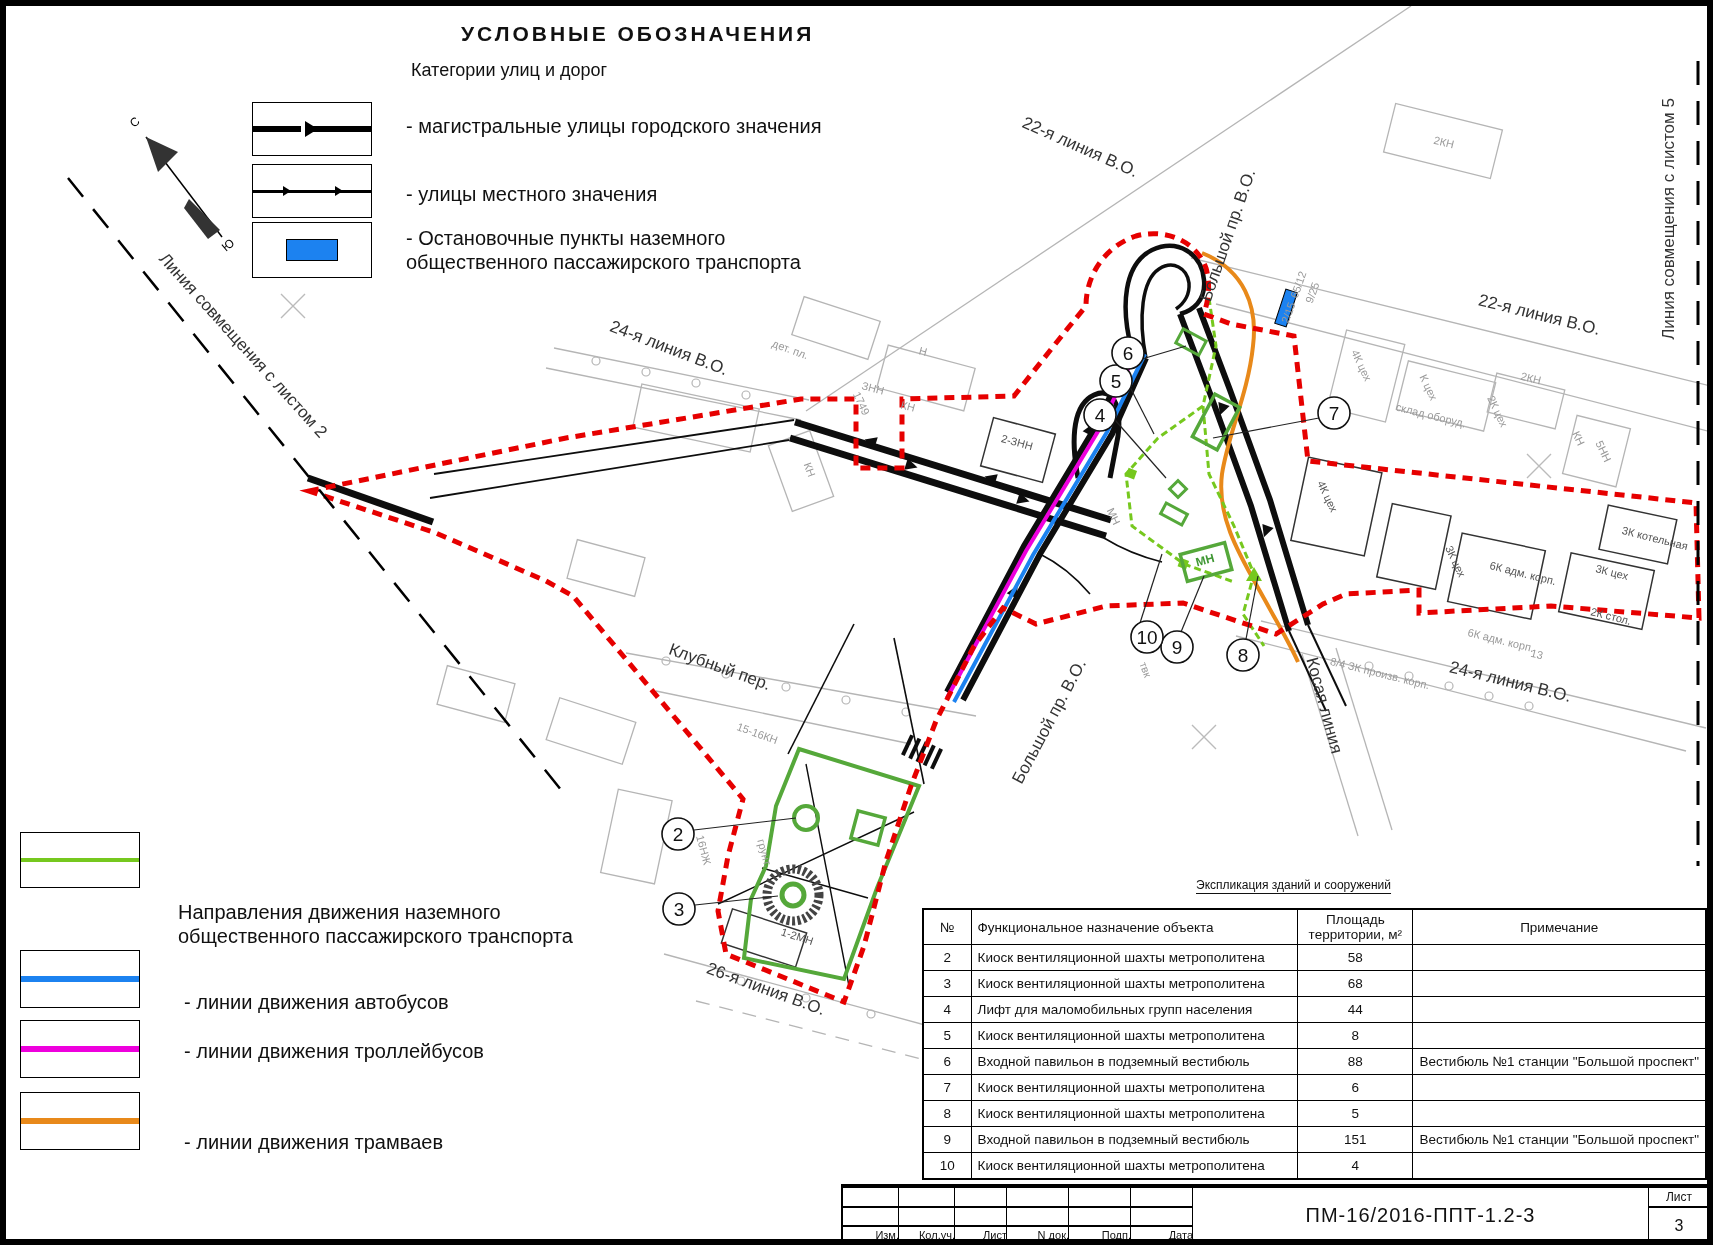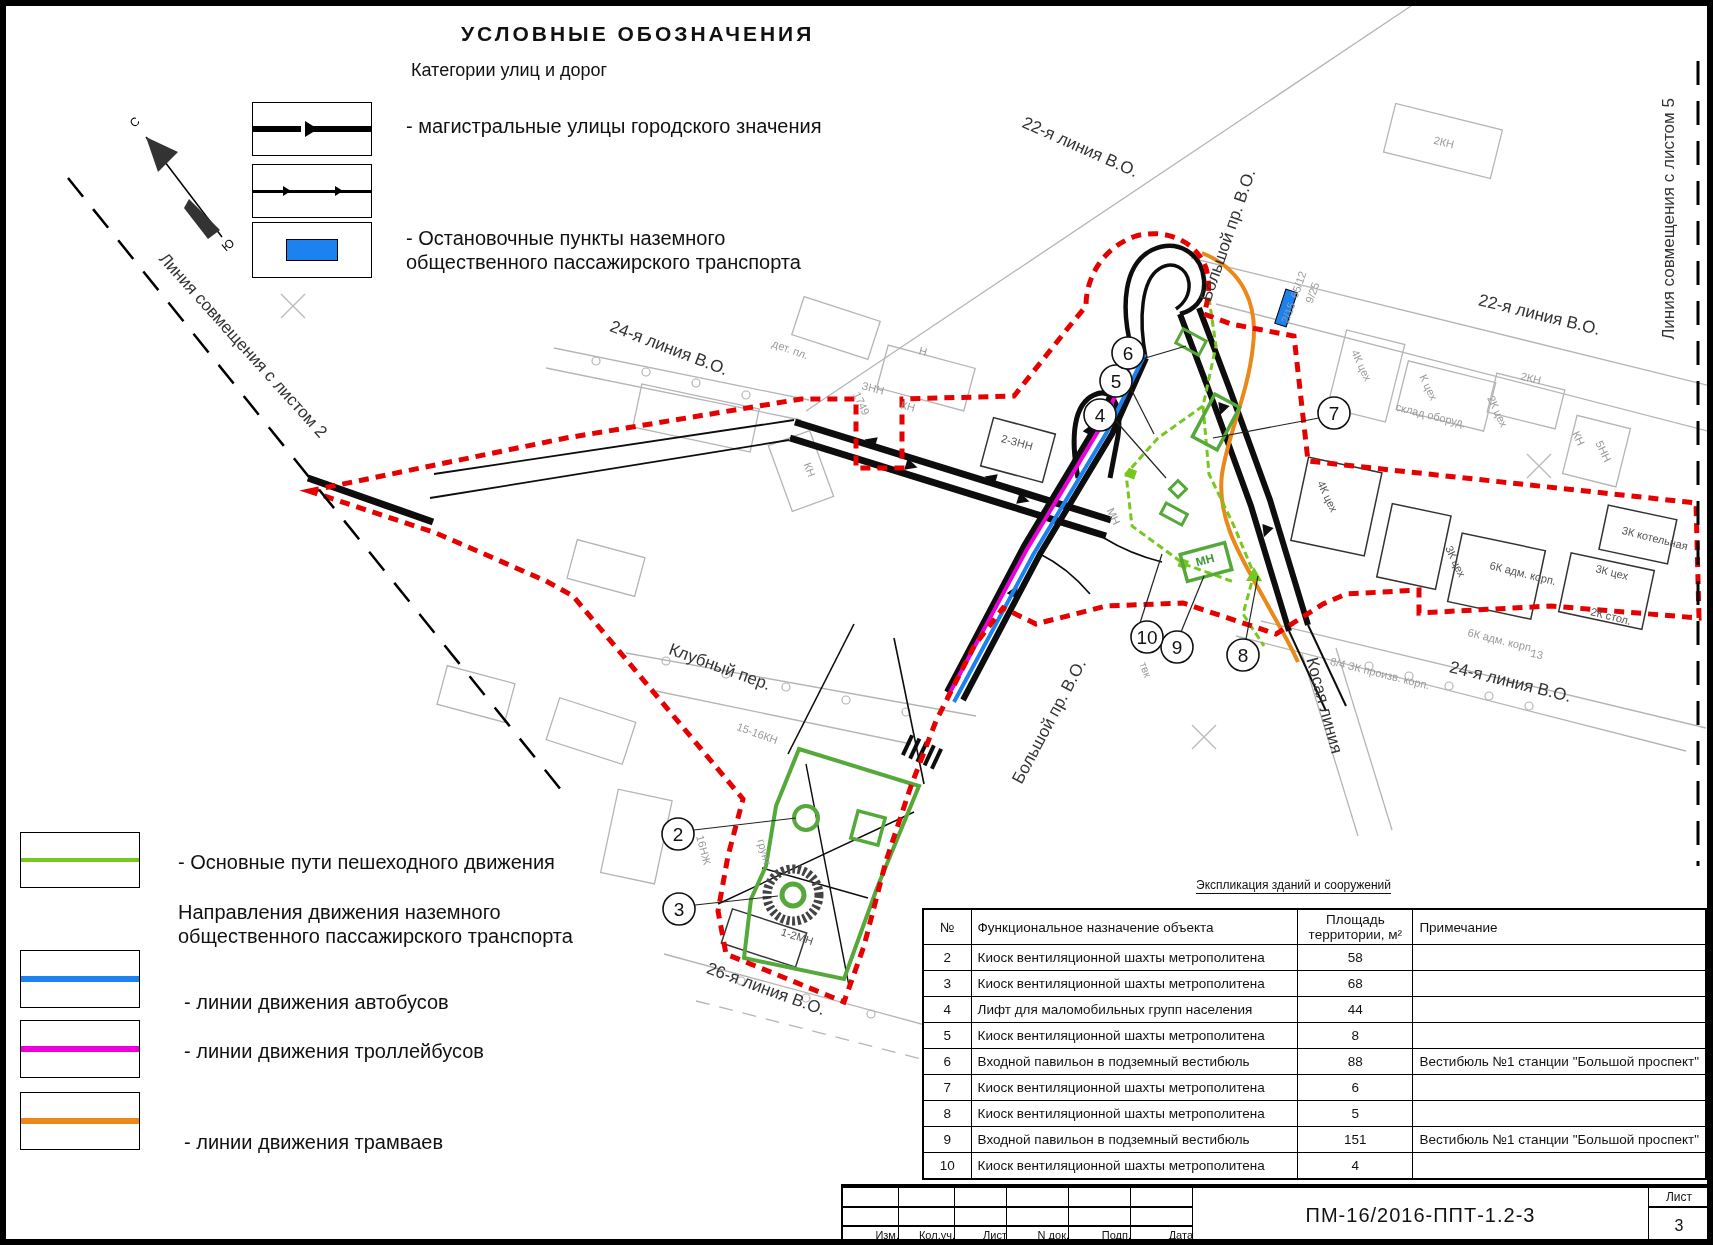--- a/index.html
+++ b/index.html
@@ -394,30 +394,30 @@
     <div class="sym-arrow" style="left:52px;top:50%;margin-top:-8px;border-width:8px 0 8px 13px;border-color:transparent transparent transparent #000"></div>
     <div style="position:absolute;left:48px;top:50%;margin-top:-4px;width:4px;height:8px;background:#fff"></div>
   </div>
   <div class="lg-label" style="left:400px;top:108px">-  магистральные улицы городского значения</div>
 
   <div class="lg-box" style="left:246px;top:158px;height:52px">
     <div class="sym-line" style="height:3px;margin-top:-1.5px"></div>
     <div class="sym-arrow" style="left:30px;top:50%;margin-top:-5px;border-width:5px 0 5px 8px;border-color:transparent transparent transparent #000"></div>
     <div class="sym-arrow" style="left:82px;top:50%;margin-top:-5px;border-width:5px 0 5px 8px;border-color:transparent transparent transparent #000"></div>
   </div>
+  <div class="lg-label" style="left:400px;top:176px">-  улицы местного значения</div>
 
   <div class="lg-box" style="left:246px;top:216px;height:54px">
     <div class="sym-stop"></div>
   </div>
   <div class="lg-label" style="left:400px;top:220px;width:430px">-  Остановочные пункты наземного общественного пассажирского транспорта</div>
 
   <div class="lg-box" style="left:14px;top:826px;height:54px">
     <div class="sym-line" style="height:4px;margin-top:-2px;background:#76c81e"></div>
   </div>
-  <div class="lg-label" style="left:172px;top:844px">-  Основные пути пешеходного движения</div>
 
   <div class="lg-label" style="left:172px;top:894px;width:420px">Направления движения наземного  общественного пассажирского транспорта</div>
 
   <div class="lg-box" style="left:14px;top:944px;height:56px">
     <div class="sym-line" style="height:6px;margin-top:-3px;background:#1c82f0"></div>
   </div>
   <div class="lg-label" style="left:178px;top:984px">-  линии движения автобусов</div>
 
   <div class="lg-box" style="left:14px;top:1014px;height:56px">
     <div class="sym-line" style="height:6px;margin-top:-3px;background:#ee00dd"></div>
@@ -433,21 +433,21 @@
 
   <table class="expl abs" style="left:916px;top:902px">
     <thead>
       <tr>
         <th class="c-num">№</th>
         <th class="c-pur">Функциональное назначение объекта</th>
         <th class="c-area" style="white-space:normal;line-height:15px">
           <span>Площадь</span><br>
           <span>территории, м²</span>
         </th>
-        <th class="c-note" style="text-align:left">Примечание</th>
+        <th class="c-note" style="text-align:center">Примечание</th>
       </tr>
     </thead>
     <tbody>
       <tr>
           <td class="c-num">2</td>
           <td class="c-pur">Киоск вентиляционной шахты метрополитена</td>
           <td class="c-area">58</td>
           <td class="c-note"></td>
         </tr>
       <tr>

